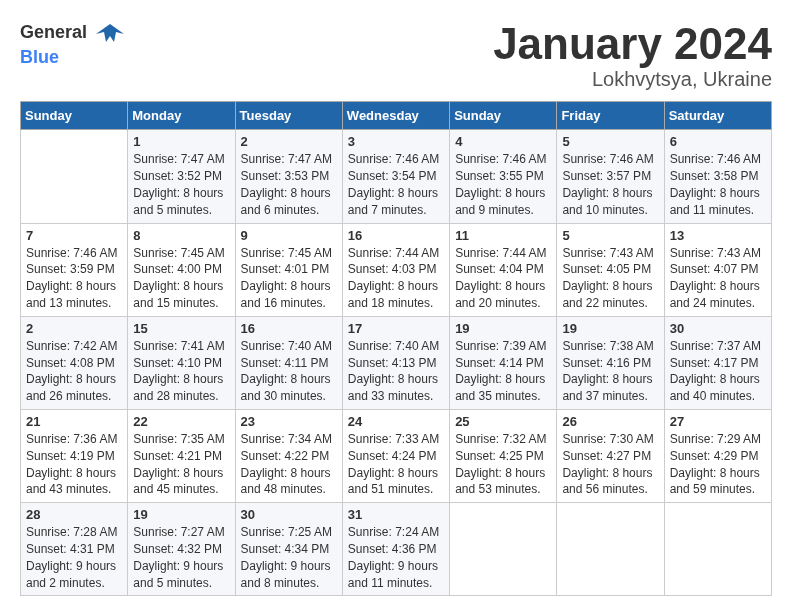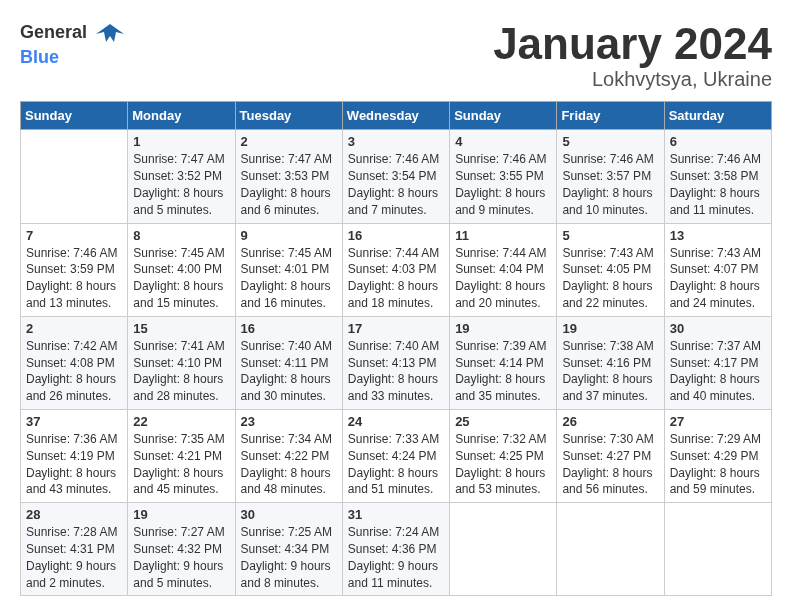--- a/index.html
+++ b/index.html
@@ -213,21 +213,21 @@
           <span class="day-number">19</span>
           <div class="day-detail">Sunrise: 7:38 AM<br>Sunset: 4:16 PM<br>Daylight: 8 hours and 37 minutes.</div>
         </td>
         <td>
           <span class="day-number">30</span>
           <div class="day-detail">Sunrise: 7:37 AM<br>Sunset: 4:17 PM<br>Daylight: 8 hours and 40 minutes.</div>
         </td>
       </tr>
       <tr>
         <td>
-          <span class="day-number">37</span>
+          <span class="day-number">21</span>
           <div class="day-detail">Sunrise: 7:36 AM<br>Sunset: 4:19 PM<br>Daylight: 8 hours and 43 minutes.</div>
         </td>
         <td>
           <span class="day-number">22</span>
           <div class="day-detail">Sunrise: 7:35 AM<br>Sunset: 4:21 PM<br>Daylight: 8 hours and 45 minutes.</div>
         </td>
         <td>
           <span class="day-number">23</span>
           <div class="day-detail">Sunrise: 7:34 AM<br>Sunset: 4:22 PM<br>Daylight: 8 hours and 48 minutes.</div>
         </td>

